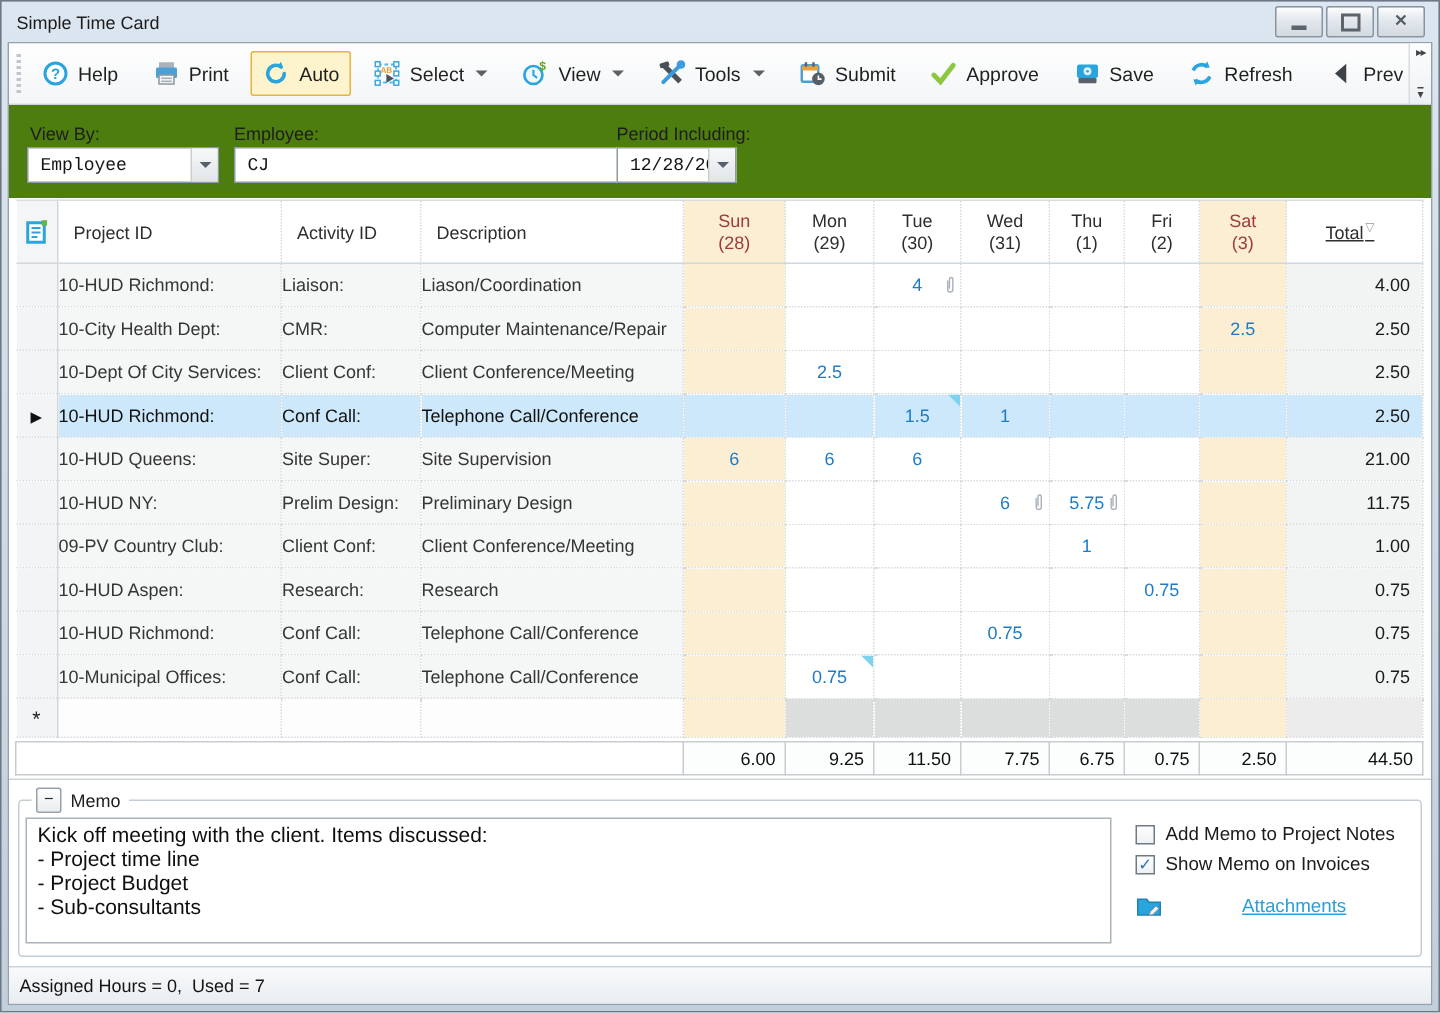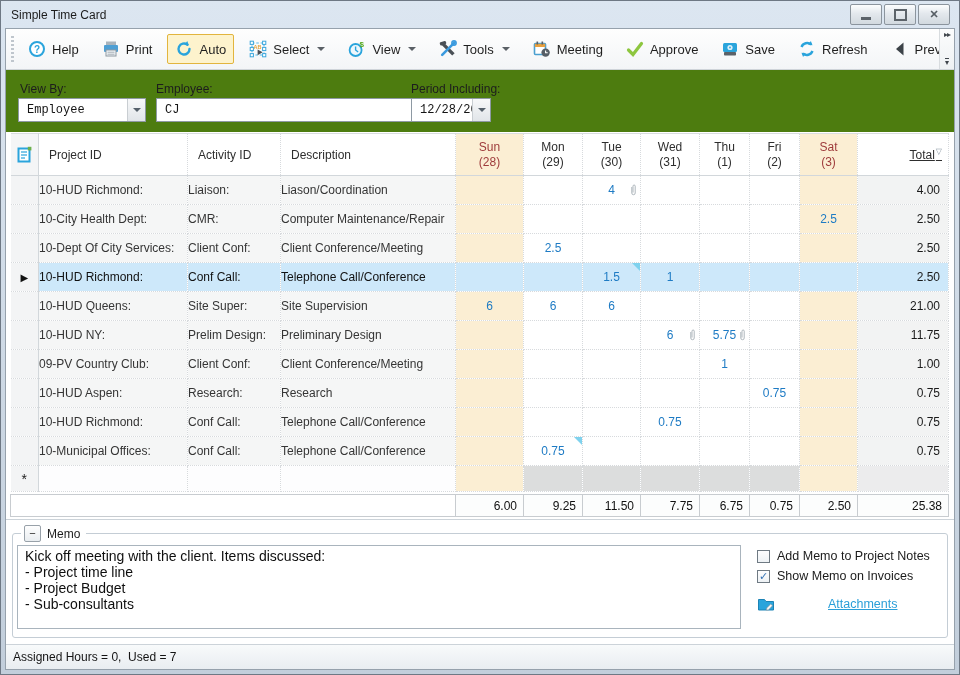--- a/index.html
+++ b/index.html
@@ -38,21 +38,21 @@
   
   .grid-wrap{position:absolute;top:104px;left:4px;}
   table.grid{border-collapse:collapse;table-layout:fixed;width:938px;font-size:12px;}
   table.grid th,table.grid td{box-sizing:border-box;overflow:hidden;white-space:nowrap;}
   thead th{height:42px;border-bottom:1px solid #d2d7db;border-right:1px dotted #d7dadd;border-top:1px solid #d8dcdf;font-weight:normal;color:#2e2e2e;background:#fff;padding:0;}
   th.corner{background:#f4f5f6;border-right:1px solid #d2d7db;}
   th.corner .ico{display:flex;margin-left:4px;width:18px;height:18px;}
   th.texth{text-align:left;padding-left:10px;}
   th.dayh{text-align:center;line-height:15px;font-size:12px;}
   th.weekend{background:#fbeed3;color:#9e3b3b;}
-  th.totalh{text-align:right;padding-right:6px;text-decoration:underline;}
+  th.totalh{padding-right:6px;text-decoration:underline;}
   .filter-glyph{font-size:8px;color:#8e9ba6;vertical-align:super;margin-left:1px;}
   tbody td{height:29px;border-right:1px dotted #d7dadd;border-bottom:1px dotted #d7dadd;padding:0;}
   td.selcol{background:#f3f4f5;border-right:1px solid #d2d7db;text-align:center;color:#1d1d1d;}
   td.text{background:#f5f6f6;padding-left:0;color:#353535;}
   td.day{text-align:center;color:#1e7bc4;position:relative;background:#fff;}
   td.day.weekend{background:#fbeed3;}
   td.total{text-align:right;padding-right:8px;background:#f2f3f3;color:#1a1a1a;}
   tr.selected td.text,tr.selected td.day,tr.selected td.total{background:#cde8fa;}
   tr.selected td.text{color:#111;}
   .row-arrow{font-size:10px;color:#111;}
@@ -182,21 +182,21 @@
             <span class="tb-ico">
               <svg viewBox="0 0 18 18">
                 <rect x="1.5" y="3.5" width="11" height="11" rx="1" fill="#fff" stroke="#4a9fd0" stroke-width="1.6"></rect>
                 <rect x="1.8" y="3.8" width="10.4" height="3.2" fill="#e9a13f"></rect>
                 <rect x="3.5" y="1.5" width="1.6" height="3" fill="#5a6168"></rect>
                 <rect x="8.5" y="1.5" width="1.6" height="3" fill="#5a6168"></rect>
                 <circle cx="12.6" cy="12.6" r="4.2" fill="#565e66"></circle>
                 <path d="M12.6 10.4v2.3h2.1" stroke="#fff" stroke-width="1.1" fill="none"></path>
               </svg>
             </span>
-            <span class="tb-label">Meeting</span>
+            <span class="tb-label">Submit</span>
           </div>
           <div class="tb-btn">
             <span class="tb-ico">
               <svg viewBox="0 0 18 18">
                 <path d="M2.5 10l4.5 4.5L15.5 3.5" fill="none" stroke="#8dc63f" stroke-width="3.2" stroke-linecap="round"></path>
               </svg>
             </span>
             <span class="tb-label">Approve</span>
           </div>
           <div class="tb-btn">
@@ -481,21 +481,21 @@
             </tr>
             <tr class="totals">
               <td colspan="4" class="t-left"></td>
               <td>6.00</td>
               <td>9.25</td>
               <td>11.50</td>
               <td>7.75</td>
               <td>6.75</td>
               <td>0.75</td>
               <td>2.50</td>
-              <td>25.38</td>
+              <td>44.50</td>
             </tr>
           </tbody>
         </table>
     </div>
 
     <div class="memo-panel">
       <div class="groupbox">
         <div class="group-label">
           <span class="collapse-btn">−</span>
           <span>Memo</span>

